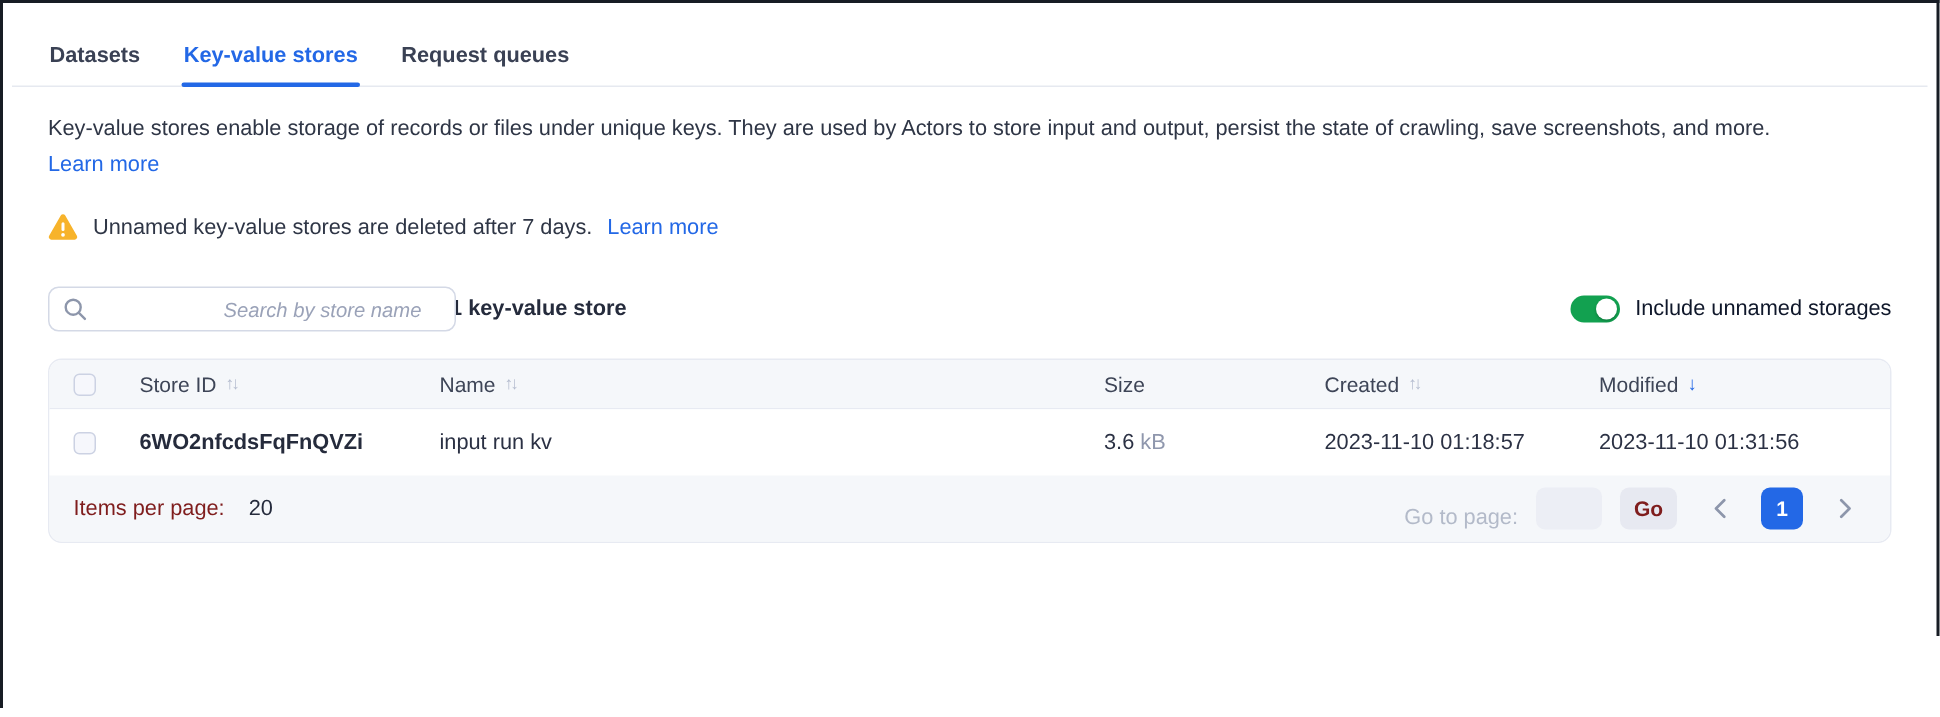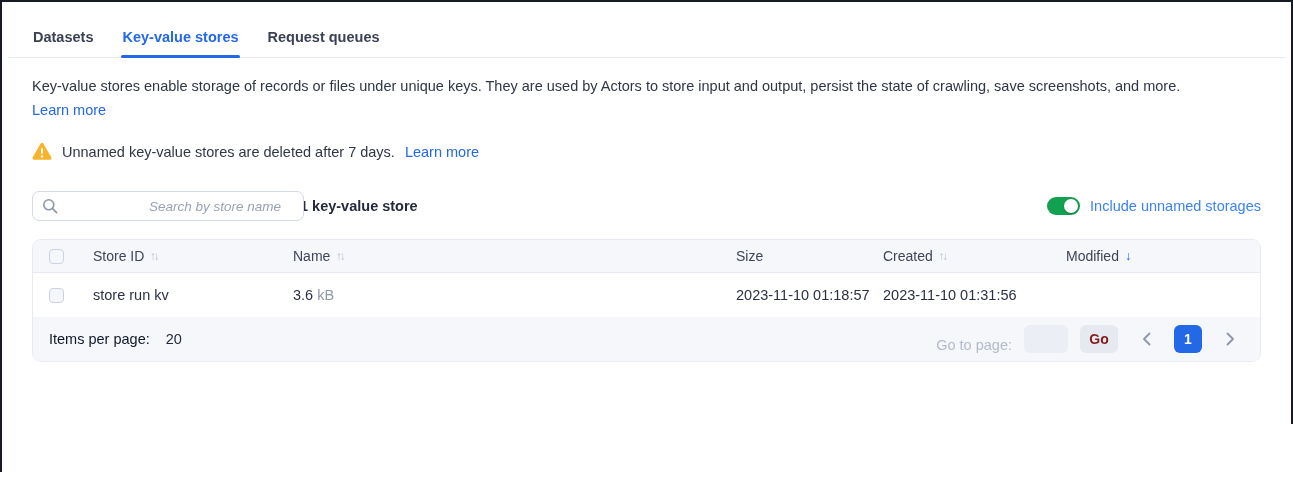--- a/index.html
+++ b/index.html
@@ -48,41 +48,41 @@
     padding:0 22px 0 32px; font-size:13.5px; font-style:italic; color:#2b3144;
     font-family:"Liberation Sans", sans-serif; outline:none; background:#fff;text-align:right; }
   .search-box input::placeholder { color:#9aa2b8; font-style:italic; }
   .search-icon { position:absolute; left:10px; top:7px; width:16px; height:16px; }
   .count { margin-left:28px; font-size:14.5px; font-weight:700; color:#252b3c; }
   .toggle-wrap { margin-left:auto; display:flex; align-items:center; gap:10px; }
   .toggle { width:33px; height:18px; border-radius:10px; background:var(--green);
     position:relative; cursor:pointer; flex:none; }
   .toggle .knob { position:absolute; top:2px; right:2px; width:14px; height:14px;
     border-radius:50%; background:#fff; box-shadow:0 1px 2px rgba(0,0,0,.25); }
-  .toggle-label { font-size:14.5px; color:#3b82f6; }
+  .toggle-label { font-size:14.5px; color:#0f172a; }
 
   
   .table { margin-top:18px; border:1px solid #e7eaf2; border-radius:9px; background:#fff; }
   .trow { display:grid; grid-template-columns:44px 200px 443px 147px 183px 1fr;
     align-items:center; padding:0 0 0 16px; }
   .thead { background:#f5f7fa; border-radius:8px 8px 0 0; height:33px;
     border-bottom:1px solid #e7eaf2; font-size:14px; color:#3e4557; }
   .tbody-row { height:44px; background:#fff; font-size:14.5px; }
   .checkbox { width:15px; height:15px; border:1.5px solid #ccd2e3; border-radius:4px;
     background:#f6f7fc; cursor:pointer; }
   .th { display:flex; align-items:center; gap:6px; cursor:pointer; }
   .sort { font-size:11.5px; color:#b4bccf; letter-spacing:-2px; padding-right:2px; }
   .sort.active { color:var(--accent); letter-spacing:0; font-size:12.5px; }
   .cell-id { font-weight:700; color:#252b3c; }
   .size-unit { color:#8f97ad;margin-top:23px; }
 
   
   .tfoot { background:#f5f7fa; border-radius:0 0 8px 8px; height:44px; display:flex;
     align-items:center; padding:0 16px; font-size:14.5px; }
-  .ipp-label { color:#0f172a; }
+  .ipp-label { color:#7f1d1d; }
   .ipp-select { margin-left:16px; display:flex; align-items:center; gap:8px; cursor:pointer;
     color:#252b3c; }
   .pager { margin-left:auto; display:flex; align-items:flex-end; gap:8px; }
   .goto-label { color:#b3bac9; }
   .goto-input { width:44px; height:28px; background:#eceef5; border:none; border-radius:6px;
     margin-left:4px; }
   .go-btn { width:38px; height:28px; background:#e7e9f1; color:#7f1d1d; border:none;
     border-radius:6px; font-size:14px; font-weight:600; margin-left:4px;
     font-family:"Liberation Sans", sans-serif; cursor:default; }
   .chev { width:28px; height:28px; display:flex; align-items:center; justify-content:center;
@@ -158,21 +158,22 @@
         <span class="sort">↑↓</span>
       </span>
       <span class="th">
         <span>Modified</span>
         <span class="sort active">↓</span>
       </span>
     </div>
 
     <div class="trow tbody-row">
       <span class="checkbox"></span>
-      <span>store run kv</span>
+      <span class="cell-id">6WO2nfcdsFqFnQVZi</span>
+      <span>input run kv</span>
       <span>
         <span>3.6</span>
         <span class="size-unit">kB</span>
       </span>
       <span>2023-11-10 01:18:57</span>
       <span>2023-11-10 01:31:56</span>
     </div>
 
     <div class="tfoot">
       <span class="ipp-label">Items per page:</span>

